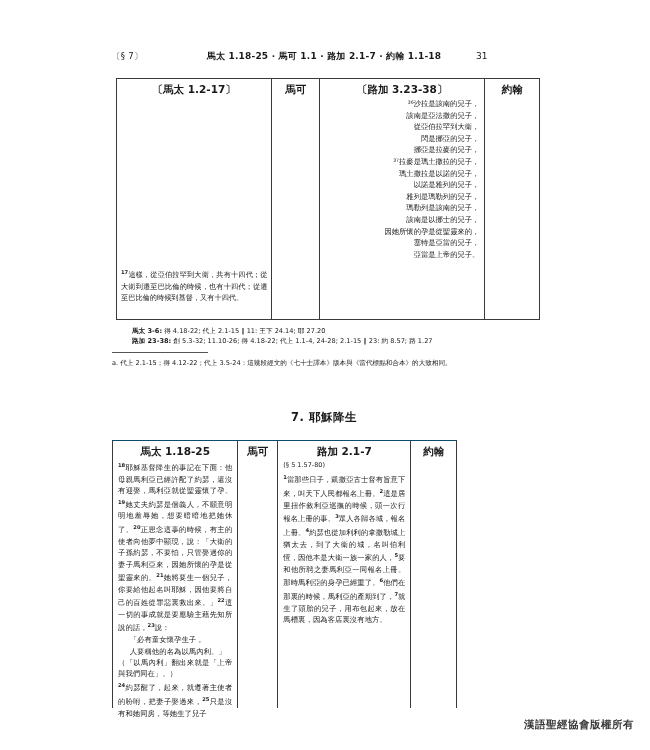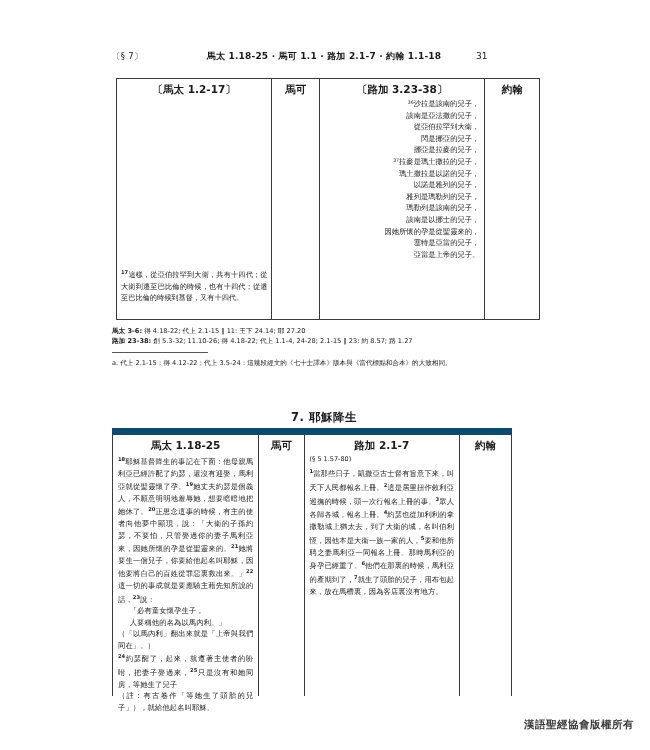--- a/index.html
+++ b/index.html
@@ -132,21 +132,21 @@
   }
 
   
   .refblock {
     position: absolute;
     left: 112px;
     width: 424px;
     font-size: 6.6px;
     line-height: 10px;
   }
-  .refline .bk { font-weight: bold; }
+  .refline .bk { font-weight: bold; margin-left: 20px; }
 
   .fnrule {
     position: absolute;
     left: 112px;
     width: 96px;
     height: 0;
     border-top: 1px solid #555;
   }
   .footnote {
     position: absolute;
@@ -163,24 +163,24 @@
     width: 424px;
     text-align: center;
     font-weight: bold;
     font-size: 11.5px;
     letter-spacing: .5px;
   }
 
   
   #table2 {
     left: 112px;
-    top: 428px;
-    width: 400px;
+    top: 440px;
+    width: 345px;
     height: 268px;
-    border-top: 7px solid #0c4a6e;
+    border-top: 1px solid #0c4a6e;
     border-bottom: none;
   }
 
   .footer-wm {
     position: absolute;
     right: 16px;
     bottom: 18px;
     font-size: 10.5px;
     font-weight: bold;
     color: #3a3a3a;
@@ -258,21 +258,20 @@
   <div class="ptable" id="table2">
 
     <div class="col col-mt">
       <div class="colhead">馬太 1.18-25</div>
       <div class="body-cn" id="mt2-body">
           <p><span class="vn">18</span><span>耶穌基督降生的事記在下面：他母親馬利亞已經許配了約瑟，還沒有迎娶，馬利亞就從聖靈懷了孕。</span><span class="vn">19</span><span>她丈夫約瑟是個義人，不願意明明地羞辱她，想要暗暗地把她休了。</span><span class="vn">20</span><span>正思念這事的時候，有主的使者向他夢中顯現，說：「大衛的子孫約瑟，不要怕，只管娶過你的妻子馬利亞來，因她所懷的孕是從聖靈來的。</span><span class="vn">21</span><span>她將要生一個兒子，你要給他起名叫耶穌，因他要將自己的百姓從罪惡裏救出來。」</span><span class="vn">22</span><span>這一切的事成就是要應驗主藉先知所說的話，</span><span class="vn">23</span><span>說：</span></p>
           <p class="indent2">「必有童女懷孕生子，</p>
           <p class="indent2">人要稱他的名為以馬內利。」</p>
           <p>（「以馬內利」翻出來就是「上帝與我們同在」。）</p>
           <p><span class="vn">24</span><span>約瑟醒了，起來，就遵著主使者的吩咐，把妻子娶過來，</span><span class="vn">25</span><span>只是沒有和她同房，等她生了兒子</span></p>
-          <p>（註：有古卷作「等她生了頭胎的兒子」），就給他起名叫耶穌。</p>
         </div>
     </div>
 
     <div class="col col-mk">
       <div class="colhead">馬可</div>
     </div>
 
     <div class="col col-lk">
       <div class="colhead">路加 2.1-7</div>
       <div class="subref">(§ 5  1.57-80)</div>

